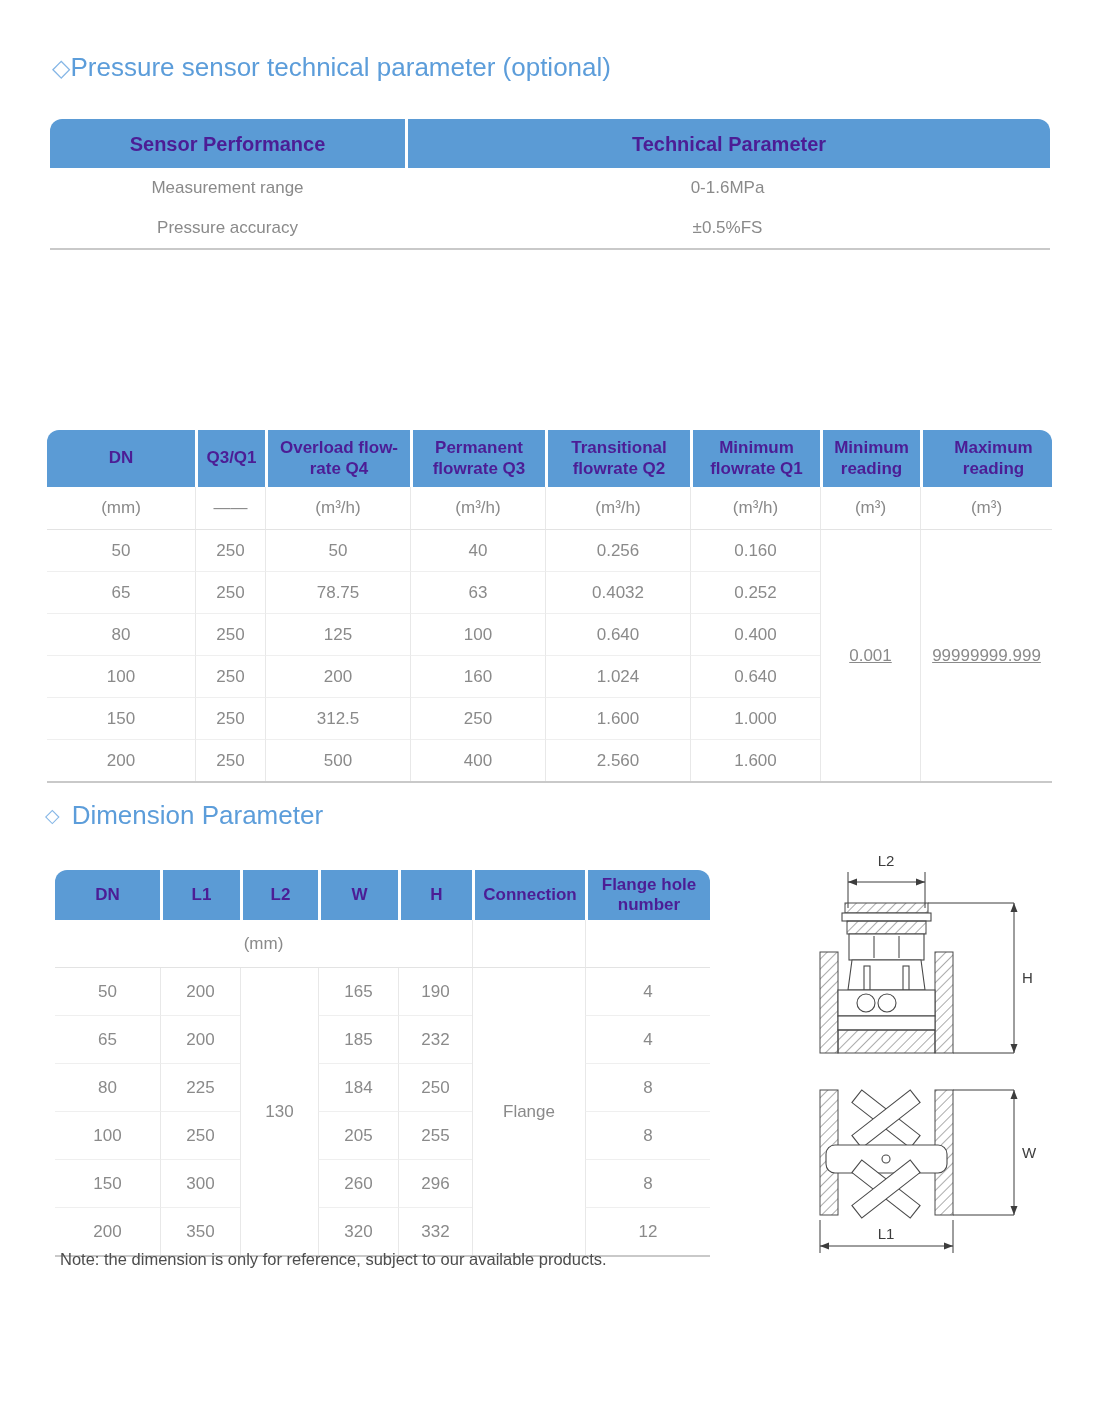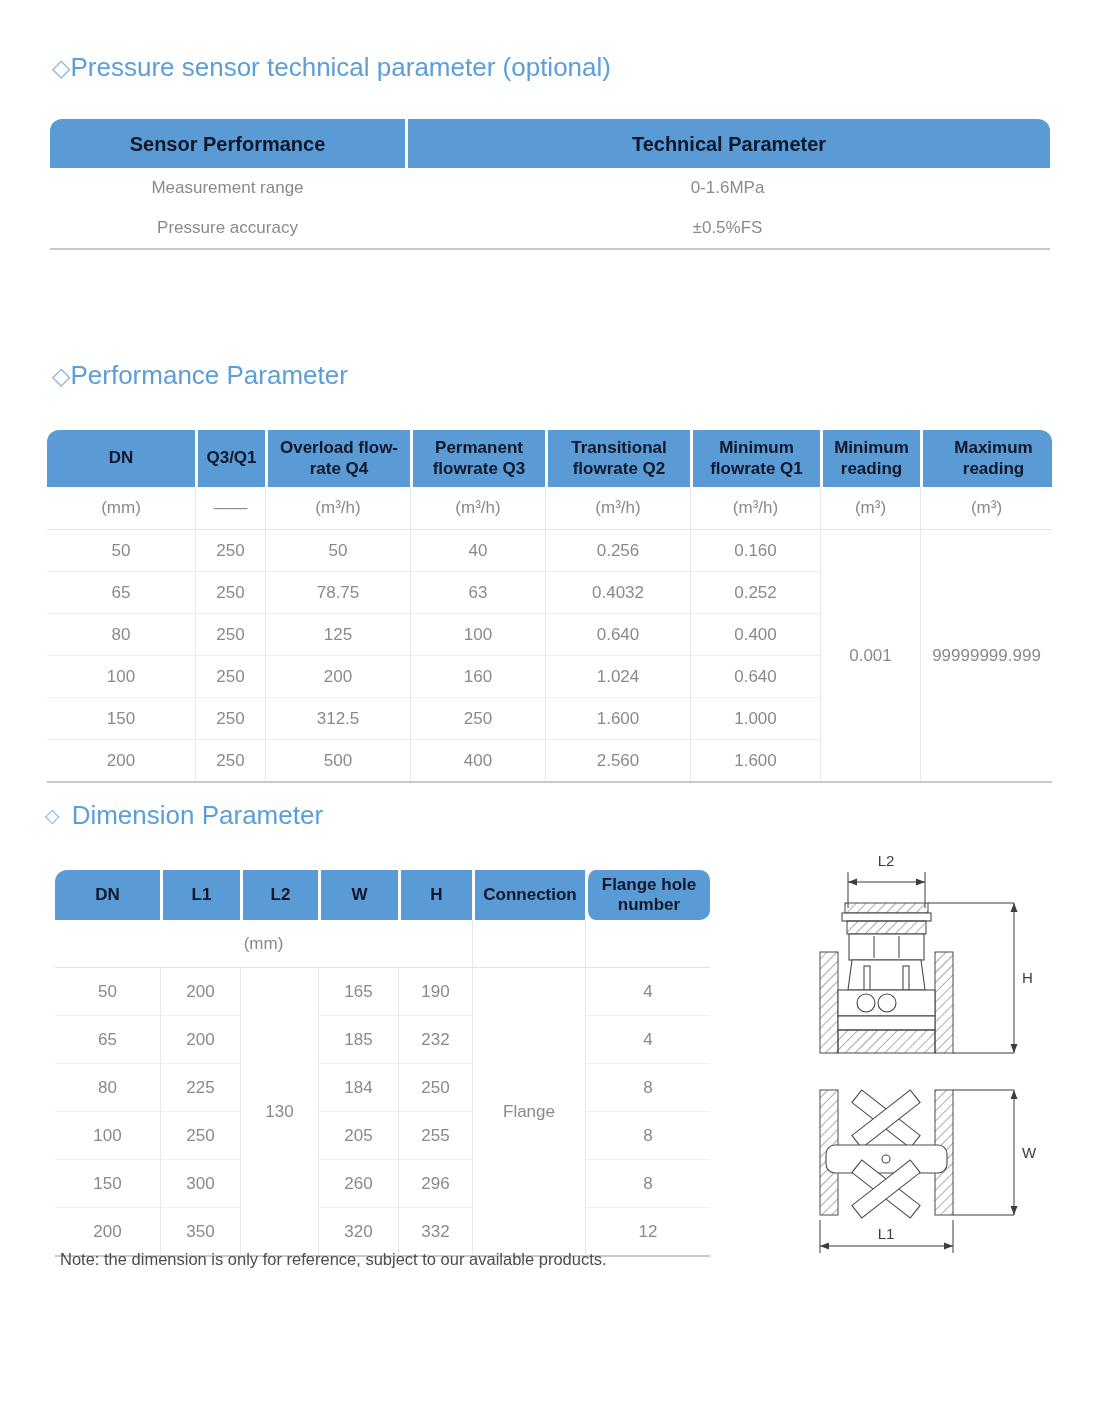--- a/index.html
+++ b/index.html
@@ -7,47 +7,47 @@
     position:relative;width:1100px;height:1410px;background:#ffffff;
     font-family:"Liberation Sans","DejaVu Sans",sans-serif;overflow:hidden;
   }
   .sec-heading{
     position:absolute;font-size:26px;color:#5c9dda;white-space:nowrap;
   }
   .marker{color:#85b6e6;font-size:24px;}
   .marker-sm{color:#85b6e6;font-size:19px;margin-right:12px;vertical-align:2px;}
   table{border-collapse:separate;border-spacing:0;table-layout:fixed;position:absolute;}
   th{
-    background:#5b9bd5;color:#0f172a;font-weight:bold;text-align:center;
+    background:#5b9bd5;color:#4c1d95;font-weight:bold;text-align:center;
     vertical-align:middle;padding:0 2px;line-height:1.2;
   }
   th + th{border-left:3px solid #ffffff;}
   td{text-align:center;vertical-align:middle;color:#8a8a8a;}
   
   .t1{left:50px;top:119px;width:1000px;border-bottom:2px solid #c9c9c9;}
   .t1 th{font-size:20px;height:49px;}
   .t1 th:first-child{border-top-left-radius:12px;}
   .t1 th:last-child{border-top-right-radius:12px;}
   .t1 td{font-size:17px;height:38px;}
   .t1 tr.alt td{background:#f2f2f2;}
   
   .t2{left:47px;top:430px;width:1005px;border-bottom:2px solid #c9c9c9;}
   .t2 th{font-size:17px;height:57px;}
   .t2 th:first-child{border-top-left-radius:12px;}
   .t2 th:last-child{border-top-right-radius:12px;padding-left:14px;}
   .t2 td{font-size:17px;height:39px;border-left:1px solid #e8e8e8;border-bottom:1px solid #efefef;}
   .t2 td:first-child{border-left:none;}
   .t2 tr.units td{height:40px;border-bottom:1px solid #e3e3e3;}
   .t2 tr.lastrow td{border-bottom:none;}
-  .t2 td.mergecell{border-bottom:none;}
+  .t2 td.mergecell{border-bottom:none;text-decoration:underline;}
   
   .t3{left:55px;top:870px;width:655px;border-bottom:2px solid #c9c9c9;}
   .t3 th{font-size:17px;height:50px;}
   .t3 th:first-child{border-top-left-radius:12px;}
-  .t3 th:last-child{border-top-right-radius:12px;border-radius:10px;}
+  .t3 th:last-child{border-top-right-radius:12px;}
   .t3 td{font-size:17px;height:45px;border-left:1px solid #e8e8e8;border-bottom:1px solid #efefef;}
   .t3 td:first-child{border-left:none;}
   .t3 tr.units td{height:45px;border-bottom:1px solid #e3e3e3;}
   .t3 tr.lastrow td{border-bottom:none;}
   .t3 td.mergecell{border-bottom:none;}
   .note{position:absolute;font-size:16.5px;color:#4d4d4d;white-space:nowrap;}
   #drawing-svg{position:absolute;left:792px;top:848px;}
   .cad{stroke:#4a4a4a;stroke-width:1.1;fill:#ffffff;}
   .cadh{stroke:#4a4a4a;stroke-width:1;fill:url(#hatch);}
   .dim{stroke:#3d3d3d;stroke-width:1;fill:none;}
@@ -76,21 +76,20 @@
       <td>0-1.6MPa</td>
     </tr>
     <tr>
       <td>Pressure accuracy</td>
       <td>±0.5%FS</td>
     </tr>
   </tbody>
     </table>
 
 
-  <div class="sec-heading" style="left:52px;top:360px;"><span class="marker">◇</span><span>Performance Parameter</span></div>
 
   <table class="t2">
     <colgroup>
       <col style="width:148px">
         <col style="width:70px">
         <col style="width:145px">
         <col style="width:135px">
       <col style="width:145px">
         <col style="width:130px">
         <col style="width:100px">

